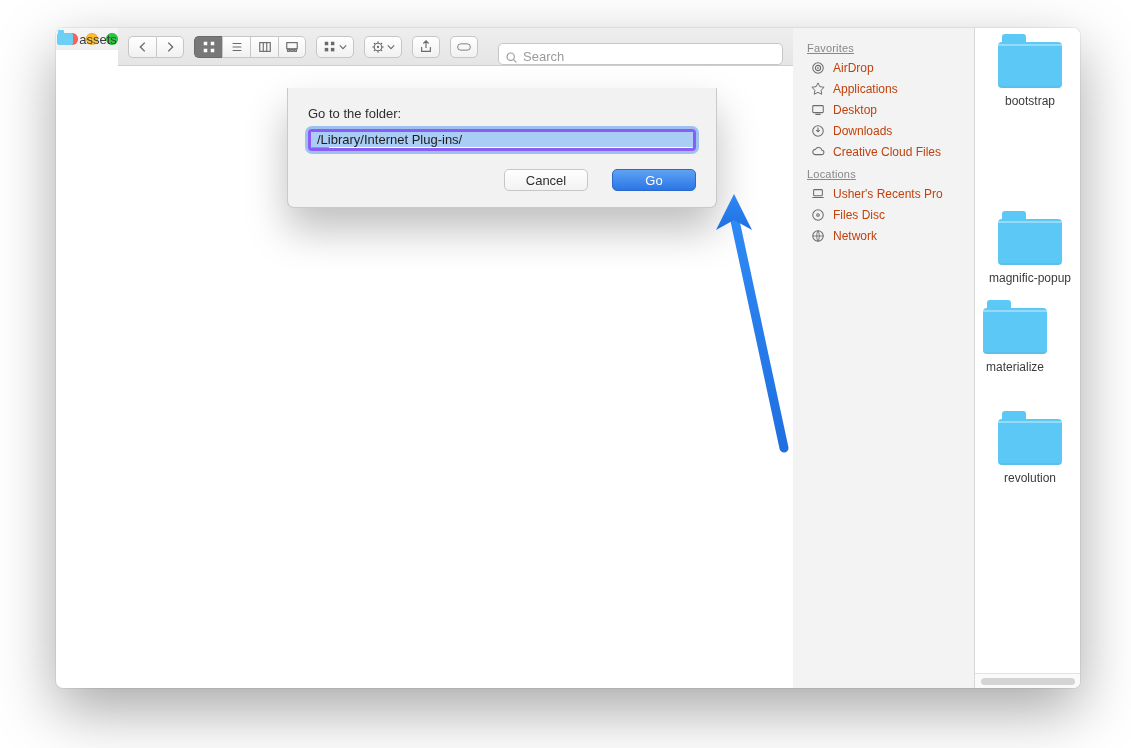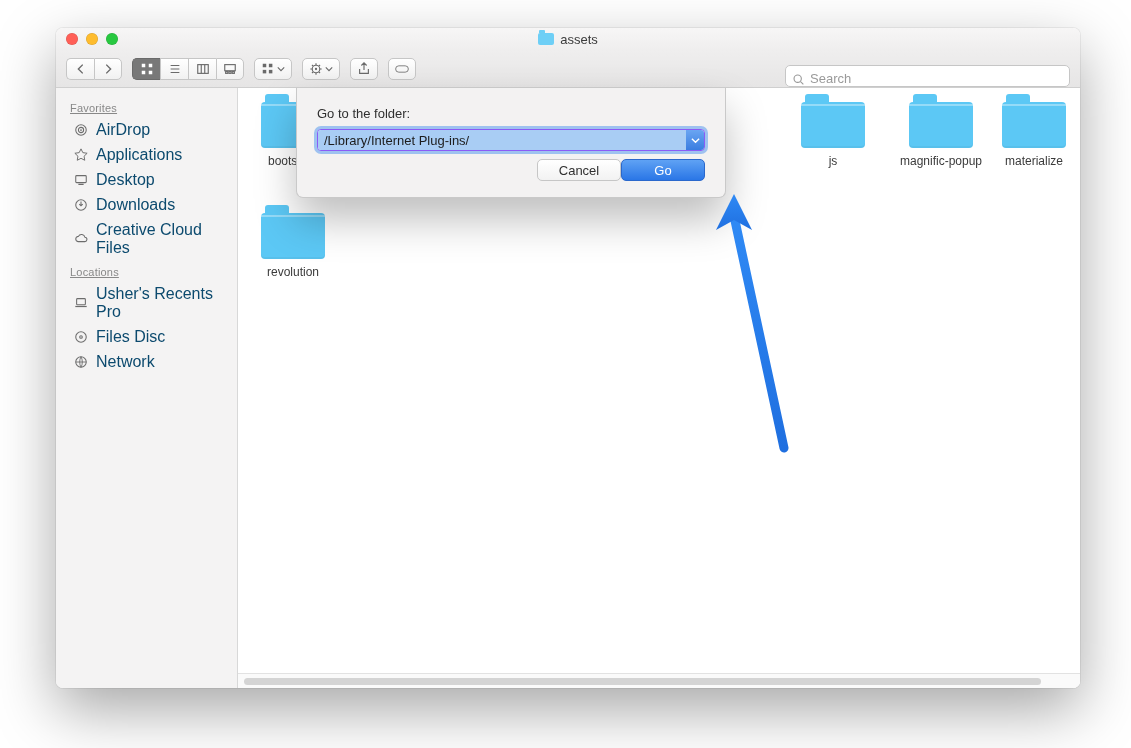--- a/index.html
+++ b/index.html
@@ -12,21 +12,20 @@
   }
   .window {
     position: absolute;
     left: 56px; top: 28px;
     width: 1024px; height: 660px;
     background: #fff;
     border-radius: 7px;
     box-shadow: 0 22px 60px rgba(0,0,0,0.35), 0 0 0 1px rgba(0,0,0,0.06);
     overflow: hidden;
     display: flex;
-    flex-direction: column;
   }
   
   .titlebar {
     height: 22px;
     display: flex;
     align-items: center;
     position: relative;
     background: linear-gradient(#f7f6f6,#efeeee);
   }
   .traffic-lights { display:flex; gap:8px; margin-left:10px; }
@@ -79,21 +78,21 @@
   .body { flex:1; display:flex; min-height:0; }
   .sidebar {
     width:182px; background:#f4f3f3; border-right:1px solid #d8d8d8;
     padding:8px 0 8px 0; overflow:auto;
   }
   .side-head{
     font-size:11px; color:#888; padding:6px 14px 3px; letter-spacing:.2px;text-decoration:underline;
   }
   .side-item{
     display:flex; align-items:center; gap:7px; padding:3.5px 14px 3.5px 17px;
-    font-size:16px; color:#0c4a6e; cursor:default;
+    font-size:12px; color:#c2410c; cursor:default;
   }
   .side-item svg{ width:16px; height:14px; color:#6c6c6c; flex:none;}
   .content {
     flex:1; background:#fff; position:relative; overflow:hidden;
     display:flex; flex-direction:column;
   }
   .icon-area{
     flex:1; padding:14px 10px; display:flex; flex-wrap:wrap;
     align-content:flex-start; gap:22px 18px;
   }
@@ -119,43 +118,43 @@
   .hscroll{
     height:15px; background:#fafafa; border-top:1px solid #e2e2e2;
     display:flex; align-items:center; padding:0 6px;
   }
   .hscroll .thumb{
     height:7px; background:#d4d4d4; border-radius:4px; width:96%;
   }
   
   .sheet {
     position:absolute;
-    left:296px; top:88px;
+    left:287px; top:88px;
     width:430px; background:#f3f2f2;
     border:1px solid #c9c9c9; border-top:none; border-radius:0 0 7px 7px;
     box-shadow: 0 22px 40px rgba(0,0,0,0.25);
     padding:18px 20px 16px;
   }
   .sheet-label{ font-size:13px; color:#2f2f2f; margin-bottom:8px; }
   .combo{
-    display:flex; height:22px; border:1px solid #8b5cf6; border-radius:4px;
+    display:flex; height:22px; border:3px solid #8b5cf6; border-radius:4px;
     box-shadow: 0 0 0 3px rgba(88,154,238,.55);
-    overflow:hidden; background:#fff;
+    overflow:hidden; background:#fff;flex-direction:column;
   }
   .combo input{
     flex:1; border:none; outline:none; font-size:13px; padding:0 6px;
     background:#a9cdf4; color:#1d1d1d;
   }
   .combo input::selection{ background:#a9cdf4; }
   .combo .drop{
     width:18px; background:linear-gradient(#6aa5f2,#3a7de0);
     display:flex; align-items:center; justify-content:center; color:#fff;
   }
   .sheet-buttons{
-    display:flex; justify-content:flex-end; gap:0; margin-top:8px;
+    display:flex; justify-content:flex-end; gap:24px; margin-top:18px;
   }
   .mac-btn{
     min-width:84px; height:22px; border-radius:5px; font-size:13px;
     border:1px solid #c6c6c6; background:linear-gradient(#ffffff,#f2f2f2);
     color:#2f2f2f; cursor:default;
   }
   .mac-btn.primary{
     background:linear-gradient(#5fa2f4,#2a76e6);
     border:1px solid #2a68cc; color:#fff;
   }
@@ -364,24 +363,20 @@
         <div class="file">
           <div class="folder-icon"></div>
           <span>bootstrap</span>
         </div>
         <div style="width:90px"></div>
           <div style="width:90px"></div>
         <div style="width:90px"></div>
           <div style="width:90px"></div>
         <div class="file">
           <div class="folder-icon"></div>
-          <span>js</span>
-        </div>
-        <div class="file">
-          <div class="folder-icon"></div>
           <span>magnific-popup</span>
         </div>
         <div class="file" style="width:60px">
           <div class="folder-icon"></div>
           <span>materialize</span>
         </div>
 
         <div style="flex-basis:100%;height:0"></div>
 
         <div class="file">

